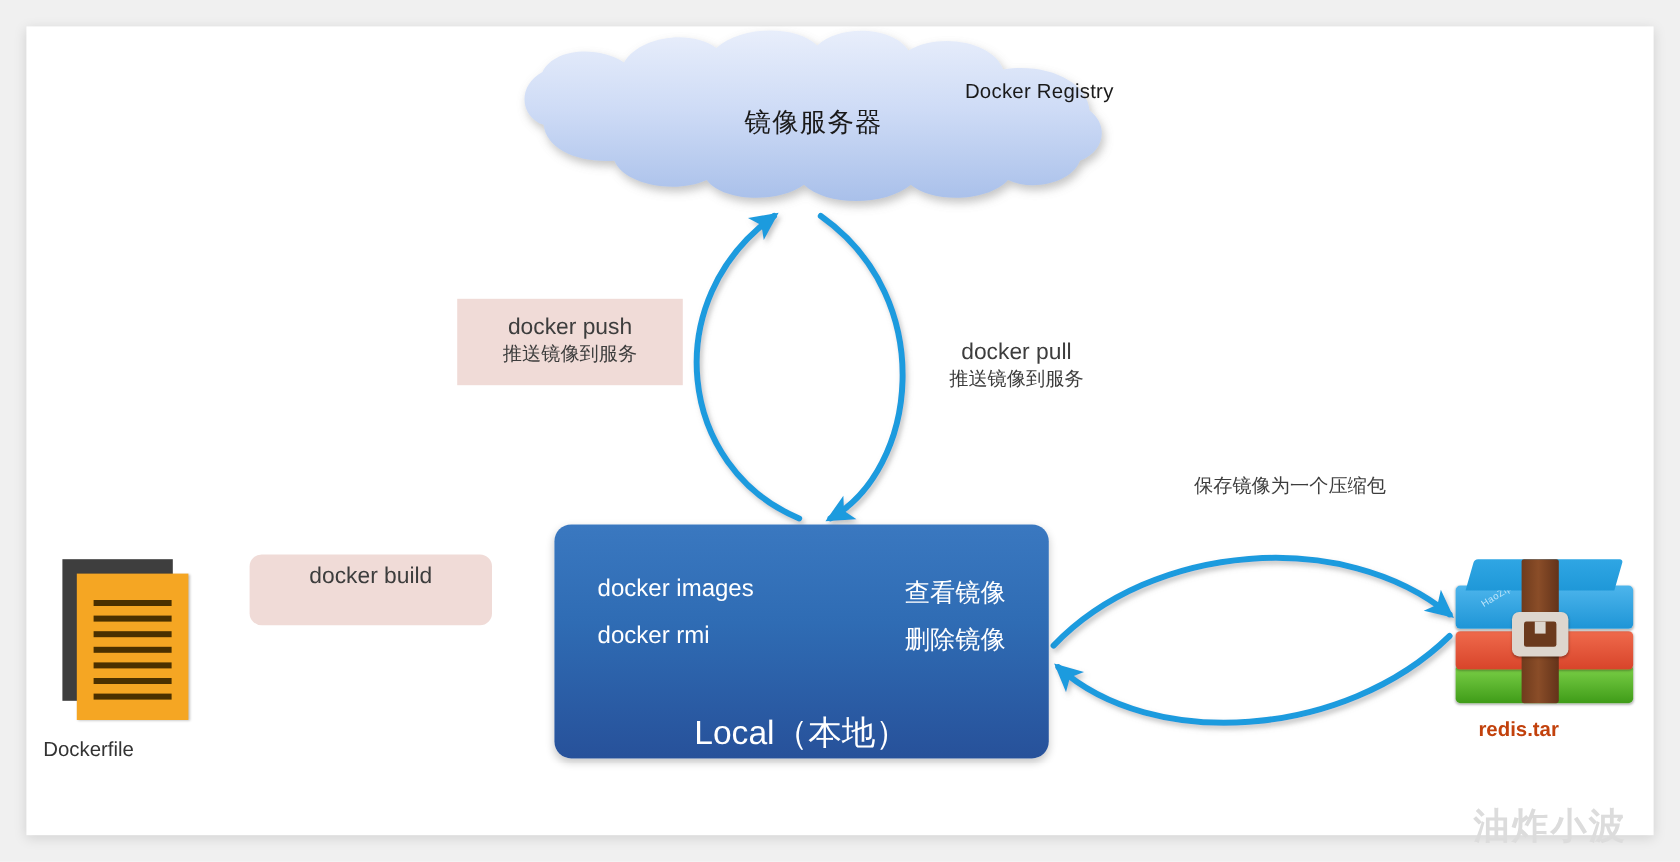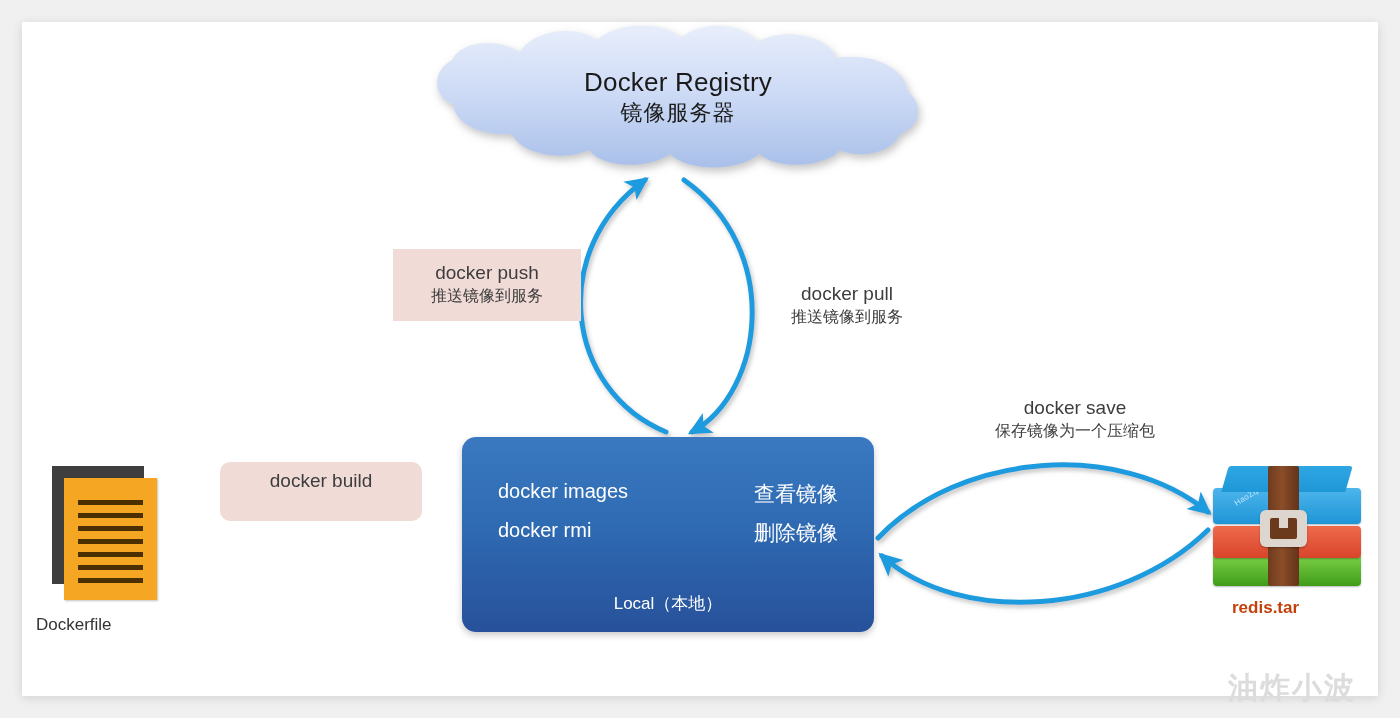--- a/index.html
+++ b/index.html
@@ -36,21 +36,21 @@
     width: 500px; height: 145px;
   }
   .cloud-text {
     position: absolute;
     left: 0; top: 38px;
     width: 500px;
     text-align: center;
     color: #1a1a1a;
     line-height: 1.28;
   }
-  .cloud-text .l1 { font-size: 26px; letter-spacing: .2px; }
+  .cloud-text .l1 { font-size: 17px; letter-spacing: .2px; text-align: right; }
   .cloud-text .l2 { font-size: 22px; letter-spacing: 1px; }
 
   
   #local-box {
     position: absolute;
     left: 462px; top: 437px;
     width: 412px; height: 195px;
     border-radius: 14px;
     background: linear-gradient(180deg,#3a78c0 0%, #2f6cb4 42%, #27519a 100%);
     box-shadow: 0 3px 7px rgba(0,0,0,0.22);
@@ -66,31 +66,30 @@
     font-size: 20px;
   }
   .lb-row .cn { font-size: 21px; }
   #lb-row1 { top: 43px; }
   #lb-row2 { top: 82px; }
   #lb-local {
     position: absolute;
     left: 0; top: 155px;
     width: 412px;
     text-align: center;
-    font-size: 17px;
+    font-size: 28px;
   }
 
   
   .pink-label {
     position: absolute;
     background: #f0dbd7;
     color: #3d3d3d;
     text-align: center;
     line-height: 1.3;
-    margin-left: 12px;
   }
   .plain-label {
     position: absolute;
     color: #3d3d3d;
     text-align: center;
     line-height: 1.3;
   }
   .lbl-en { font-size: 19px; }
   .lbl-cn { font-size: 16px; }
 
@@ -301,21 +300,20 @@
     <div class="lbl-en">docker push</div>
     <div class="lbl-cn">推送镜像到服务</div>
   </div>
 
   <div class="plain-label" id="lbl-pull">
     <div class="lbl-en">docker pull</div>
     <div class="lbl-cn">推送镜像到服务</div>
   </div>
 
   <div class="plain-label" id="lbl-save">
-    <div class="lbl-en">docker save</div>
     <div class="lbl-cn">保存镜像为一个压缩包</div>
   </div>
 
 
   <div id="dockerfile">
     <div id="df-back"></div>
     <div id="df-front">
       <div class="df-line" style="top:22px"></div>
       <div class="df-line" style="top:35px"></div>
       <div class="df-line" style="top:48px"></div>

